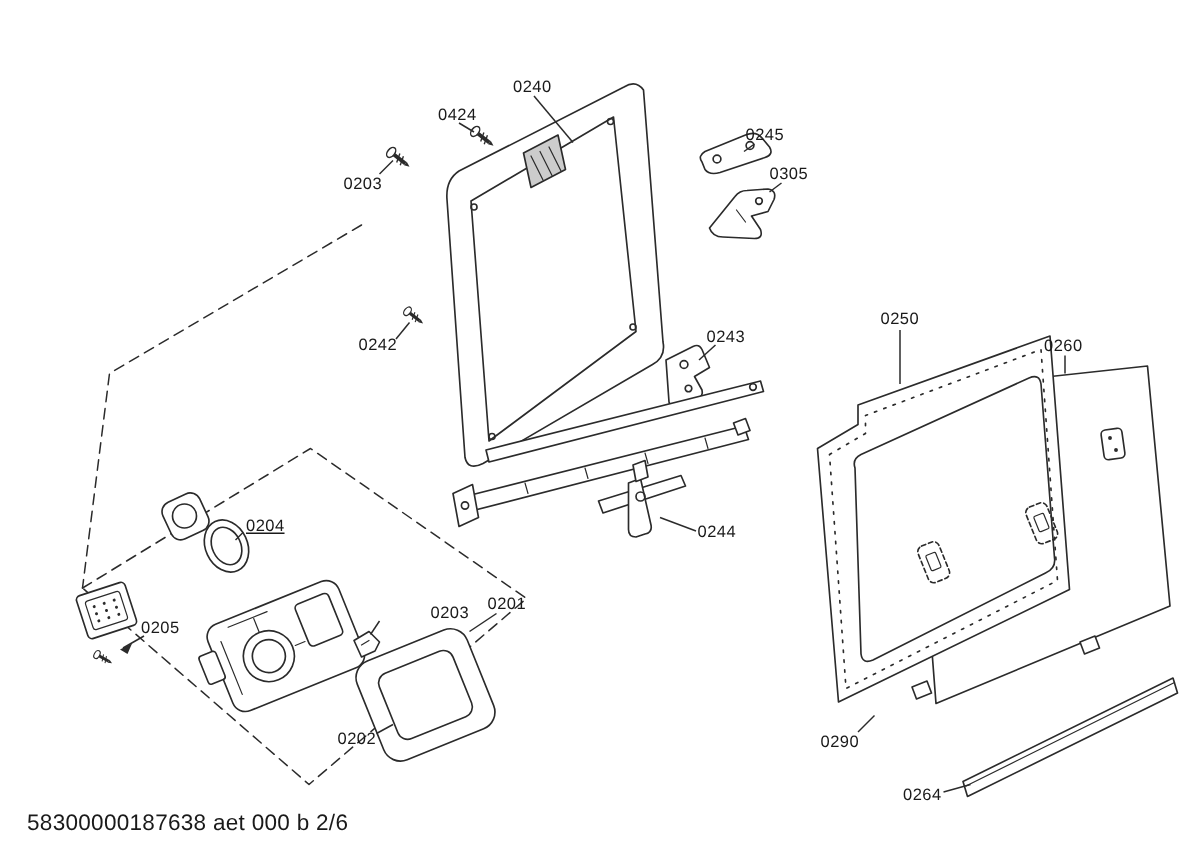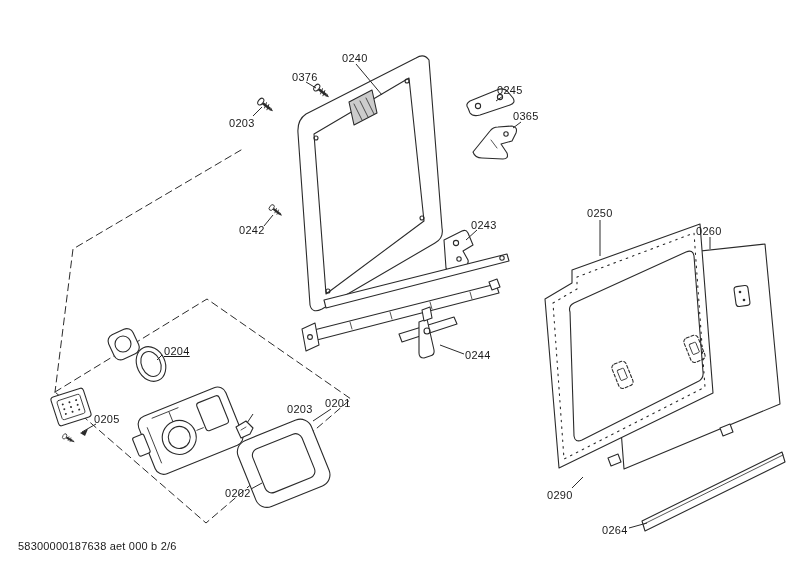--- a/index.html
+++ b/index.html
@@ -10,21 +10,21 @@
     margin-left:10px;
   }
   .stage svg { position:absolute; left:0; top:0; }
   .part-label {
     position:absolute;
     font-size:11px; line-height:13px; color:#1a1a1a;
     letter-spacing:.3px; cursor:pointer; user-select:none;
   }
   .doc-footer {
     position:absolute; left:8px; top:540px;
-    font-size:11px; color:#1a1a1a; letter-spacing:.2px;
+    font-size:15px; color:#1a1a1a; letter-spacing:.2px;
   }
   svg .ln  { stroke:#2b2b2b; stroke-width:1.1; fill:none; stroke-linecap:round; stroke-linejoin:round; }
   svg .fw  { fill:#ffffff; }
   svg .gy  { fill:#cccccc; }
   svg .dash{ stroke-dasharray:7 4.5; stroke-width:1; }
   svg .thin{ stroke-width:.8; }
   svg .ldr { stroke:#2b2b2b; stroke-width:1; fill:none; }
   svg .dot { fill:#2b2b2b; stroke:none; }
 </style>
 </head>
@@ -187,24 +187,24 @@
       <path class="ldr" d="M562,488 L573,477"></path>
       <path class="ldr" d="M619,528 L637,523"></path>
       <path class="ldr" d="M152,355 L147,360"></path>
       <path class="ldr" d="M243,414 L237,423"></path>
       <path class="ldr" d="M241,489 L252,483"></path>
       <path class="ldr" d="M321,409 L303,421"></path>
     </g>
   </svg>
 
   <div class="part-label" style="left:332px; top:52px;">0240</div>
-  <div class="part-label" style="left:282px; top:71px;">0376</div>
+  <div class="part-label" style="left:282px; top:71px;">0424</div>
   <div class="part-label" style="left:219px; top:117px;">0203</div>
   <div class="part-label" style="left:487px; top:84px;">0245</div>
-  <div class="part-label" style="left:503px; top:110px;">0365</div>
+  <div class="part-label" style="left:503px; top:110px;">0305</div>
   <div class="part-label" style="left:229px; top:224px;">0242</div>
   <div class="part-label" style="left:461px; top:219px;">0243</div>
   <div class="part-label" style="left:455px; top:349px;text-align:right;">0244</div>
   <div class="part-label" style="left:577px; top:207px;">0250</div>
   <div class="part-label" style="left:686px; top:225px;">0260</div>
   <div class="part-label" style="left:537px; top:489px;">0290</div>
   <div class="part-label" style="left:592px; top:524px;">0264</div>
   <div class="part-label" style="left:154px; top:345px;text-decoration:underline;">0204</div>
   <div class="part-label" style="left:84px;  top:413px;">0205</div>
   <div class="part-label" style="left:234px; top:403px;padding-left:43px;">0203</div>

